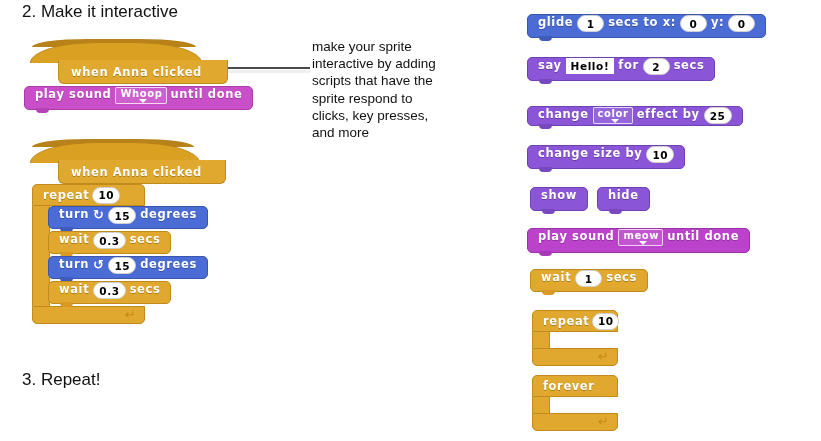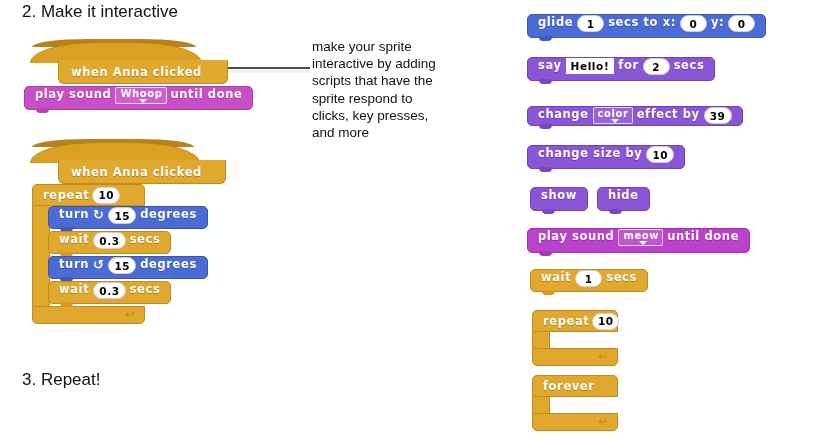--- a/index.html
+++ b/index.html
@@ -256,21 +256,21 @@
   </div>
 
   <div class="blk c-looks" style="left:527px;top:106px;height:20px;">
     <div class="notch n-looks"></div>
     <span>change</span>
     <span class="dropdown">
       <span>color</span>
       <span class="arrow"></span>
     </span>
     <span>effect by</span>
-    <span class="oval">39</span>
+    <span class="oval">25</span>
   </div>
 
   <div class="blk c-looks" style="left:527px;top:145px;height:24px;">
     <div class="notch n-looks"></div>
     <span>change size by</span>
     <span class="oval">10</span>
   </div>
 
   <div class="blk c-looks" style="left:530px;top:187px;height:24px;">
     <div class="notch n-looks"></div>

